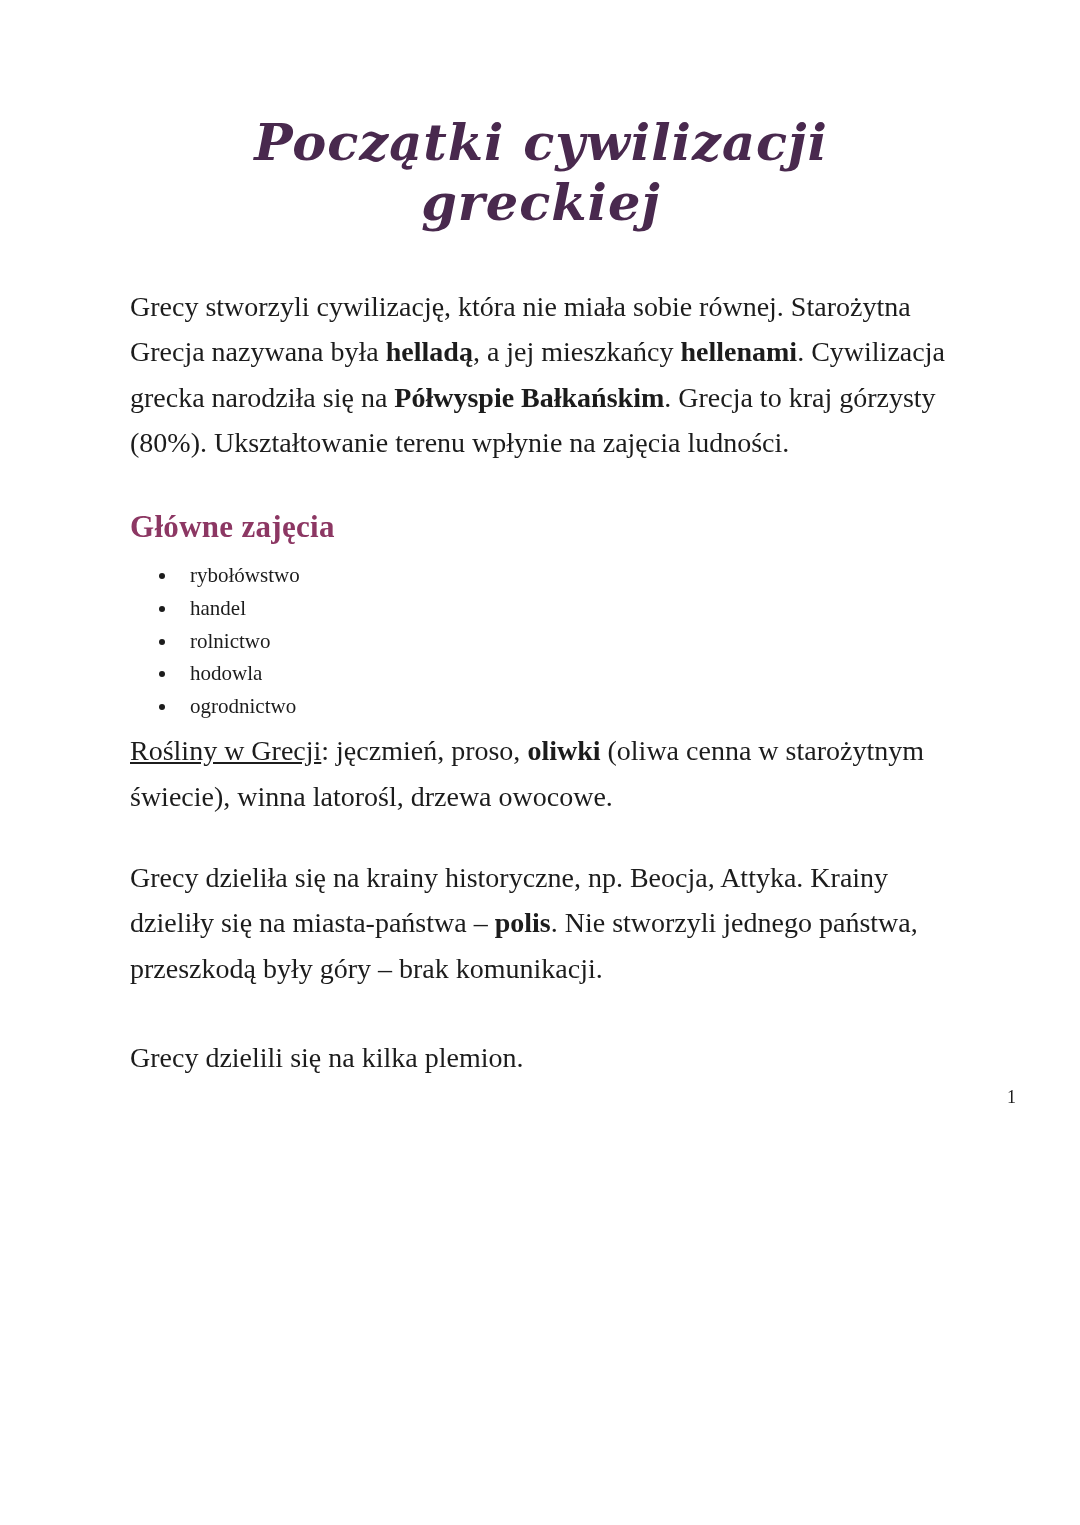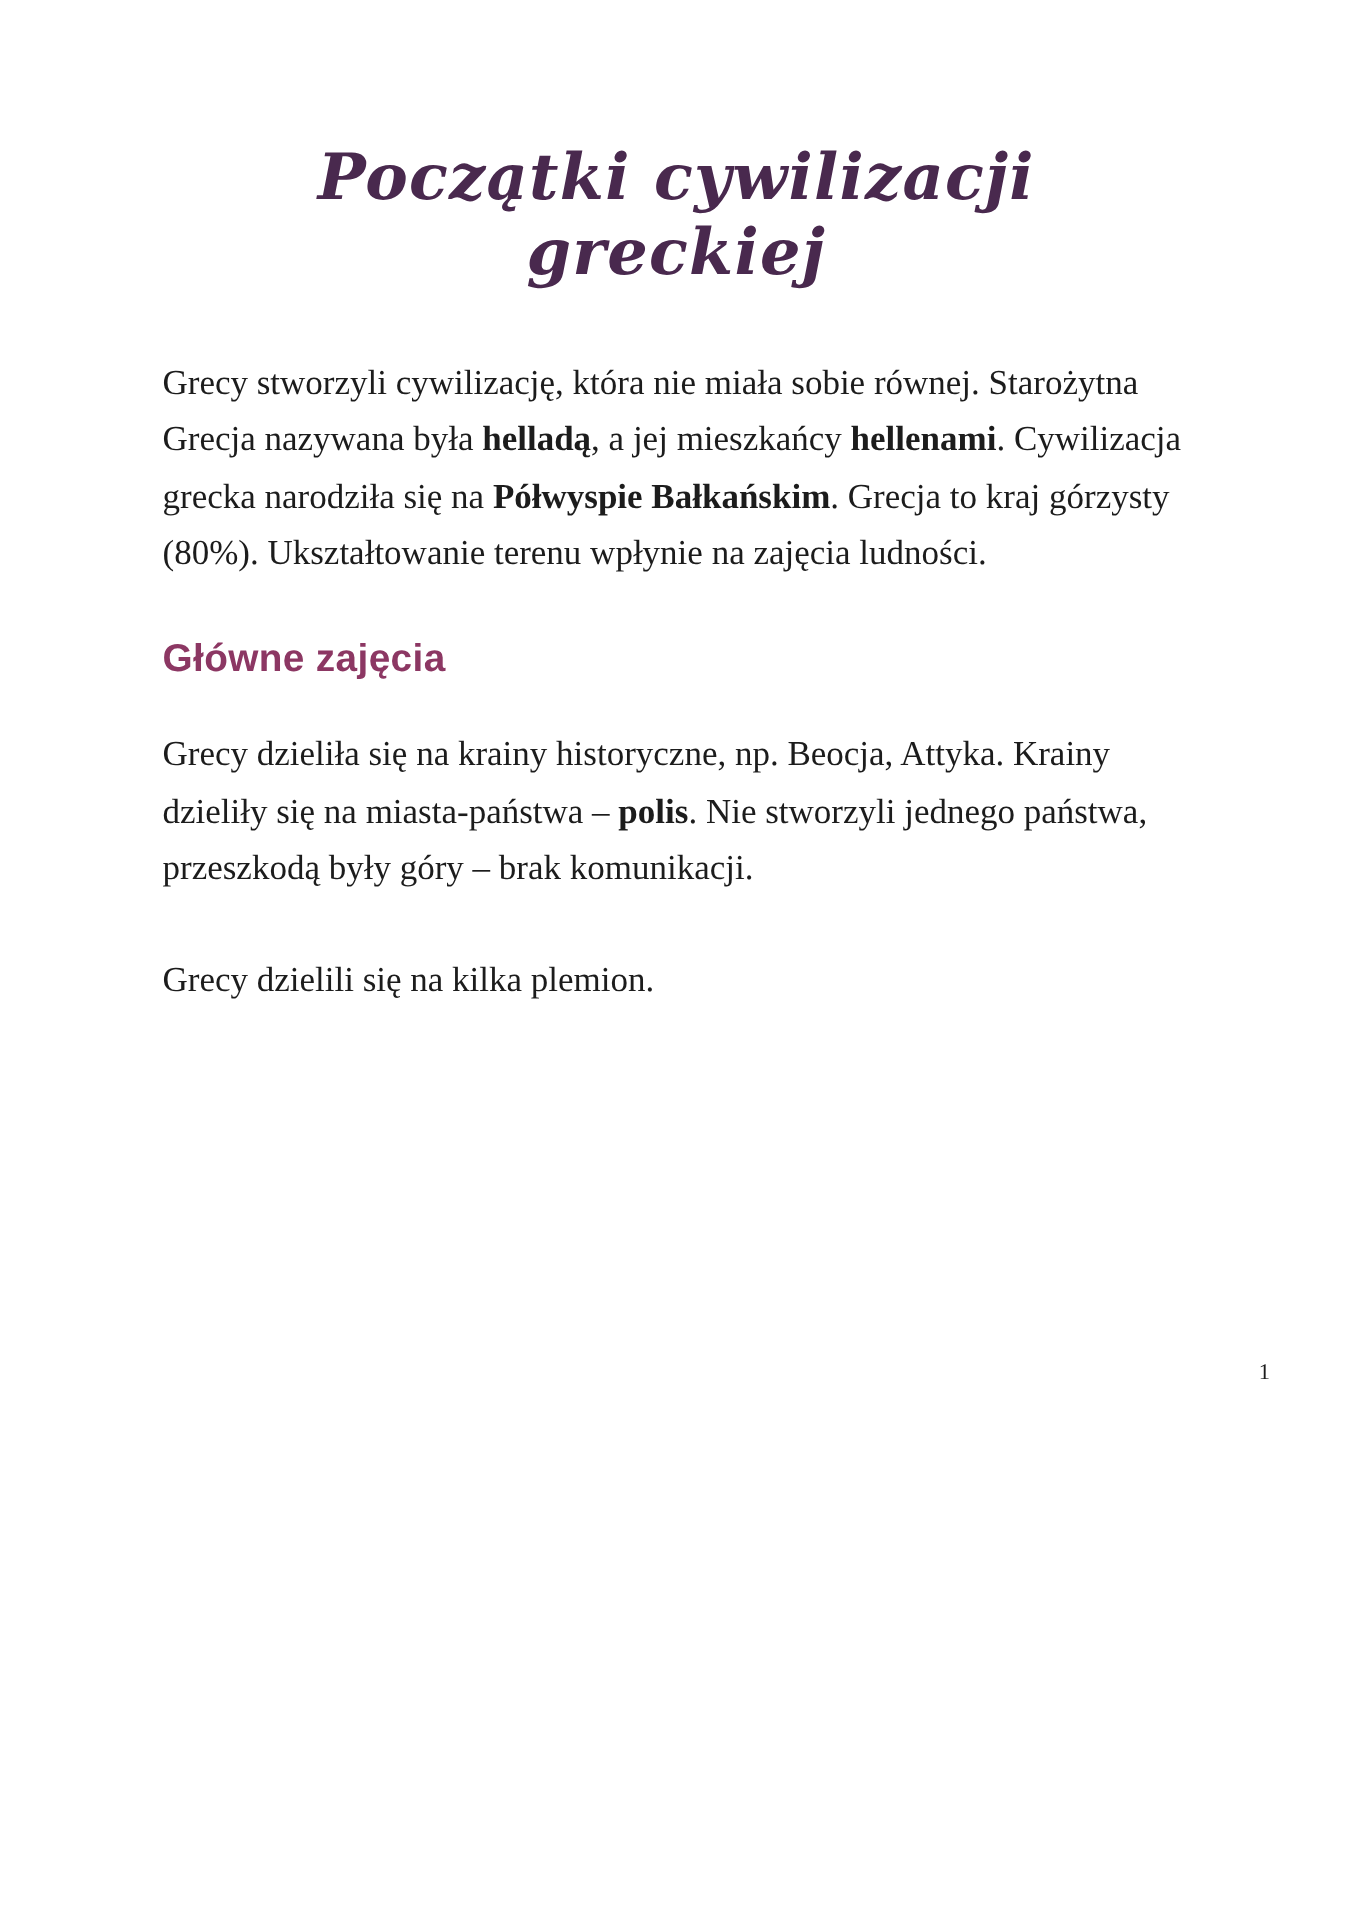--- a/index.html
+++ b/index.html
@@ -35,21 +35,21 @@
     font-weight: 700;
     font-size: 31px;
     letter-spacing: 0.3px;
     color: #8c3763;
   }
   .body-text {
     margin: 0;
     font-size: 28px;
     line-height: 1.62;
   }
-  .mt-lg { margin-top: 44px; }
+  .mt-lg { margin-top: 44px; font-family: Liberation Serif, serif; }
   .mt-md { margin-top: 36px; }
   .mt-sm { margin-top: 6px; }
   .main-list {
     margin: 10px 0 4px 0;
     padding-left: 48px;
     list-style-type: disc;
   }
   .main-list li {
     font-size: 21px;
     line-height: 1.55;
@@ -79,21 +79,29 @@
 
 <div class="page">
 
   <h1 class="doc-title">Początki cywilizacji greckiej</h1>
 
 
   <p class="body-text"><span>Grecy stworzyli cywilizację, która nie miała sobie równej. Starożytna Grecja nazywana była </span><span style="font-weight: bold;">helladą</span><span>, a jej mieszkańcy </span><span style="font-weight: bold;">hellenami</span><span>. Cywilizacja grecka narodziła się na </span><span style="font-weight: bold;">Półwyspie Bałkańskim</span><span>. Grecja to kraj górzysty (80%). Ukształtowanie terenu wpłynie na zajęcia ludności.</span></p>
 
   <h2 class="section-heading mt-lg">Główne zajęcia</h2>
 
+  <ul class="main-list">
+    <li>rybołówstwo</li>
+    <li>handel</li>
+    <li>rolnictwo</li>
+    <li>hodowla</li>
+    <li>ogrodnictwo</li>
+  </ul>
 
+  <p class="body-text mt-sm"><span style="text-decoration: underline;">Rośliny w Grecji</span><span>: jęczmień, proso, </span><span style="font-weight: bold;">oliwki</span><span> (oliwa cenna w starożytnym świecie), winna latorośl, drzewa owocowe.</span></p>
 
 
   <p class="body-text mt-md"><span>Grecy dzieliła się na </span><span style="font-weight: normal;">krainy historyczne</span><span>, np. Beocja, Attyka. Krainy dzieliły się na miasta-państwa – </span><span style="font-weight: bold;">polis</span><span>. Nie stworzyli jednego państwa, przeszkodą były góry – brak komunikacji.</span></p>
 
 
   <p class="body-text mt-lg"><span>Grecy dzielili się na kilka plemion.</span></p>
 
   <div class="page-number">1</div>
 
 </div>

